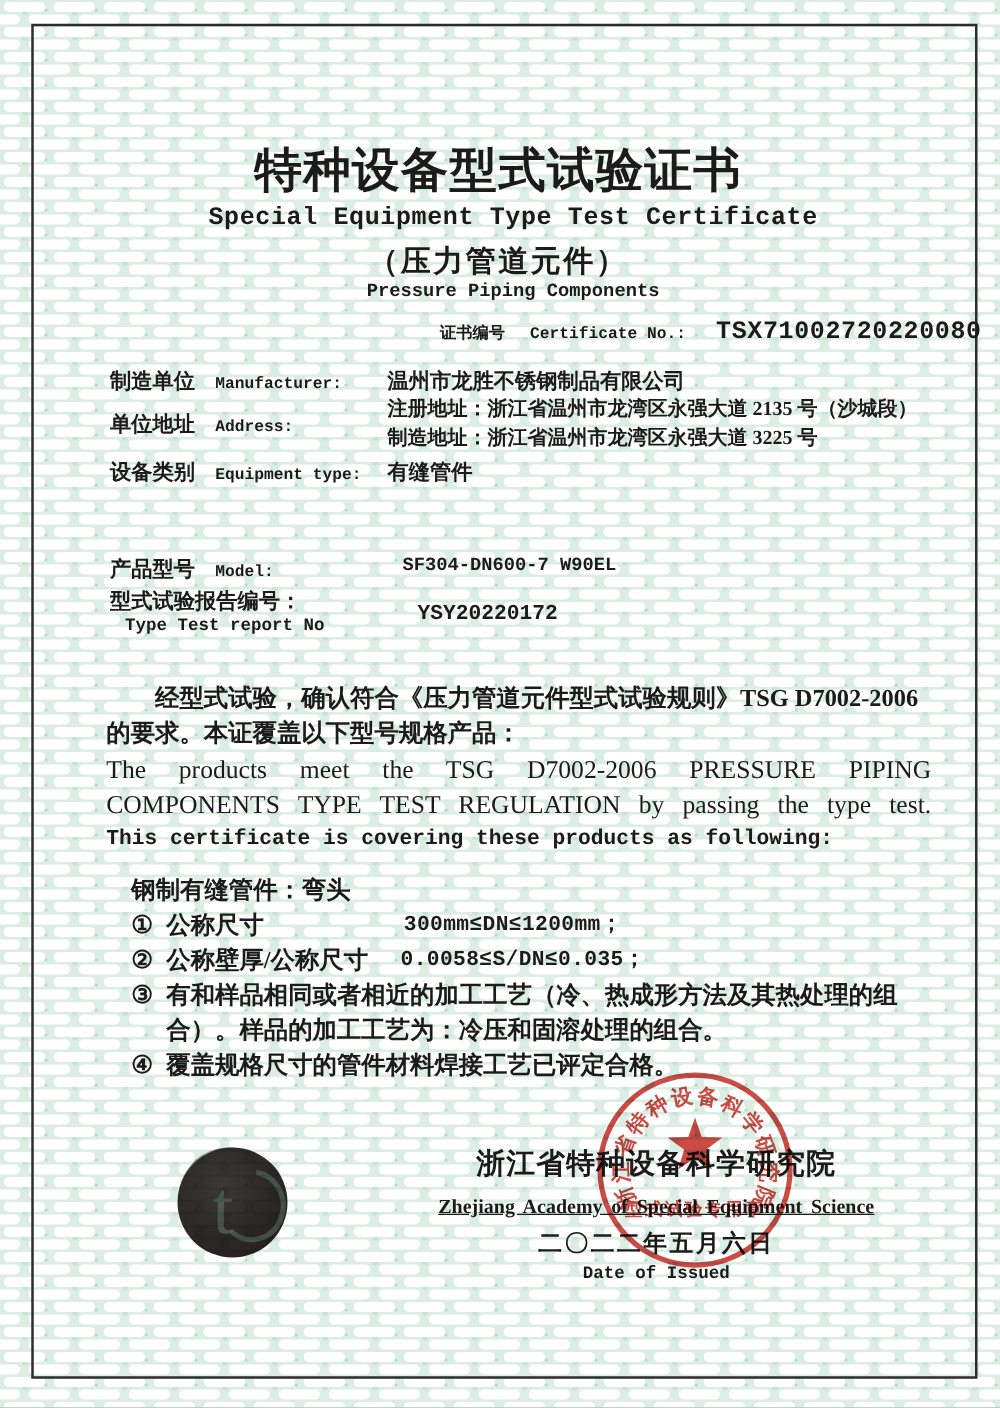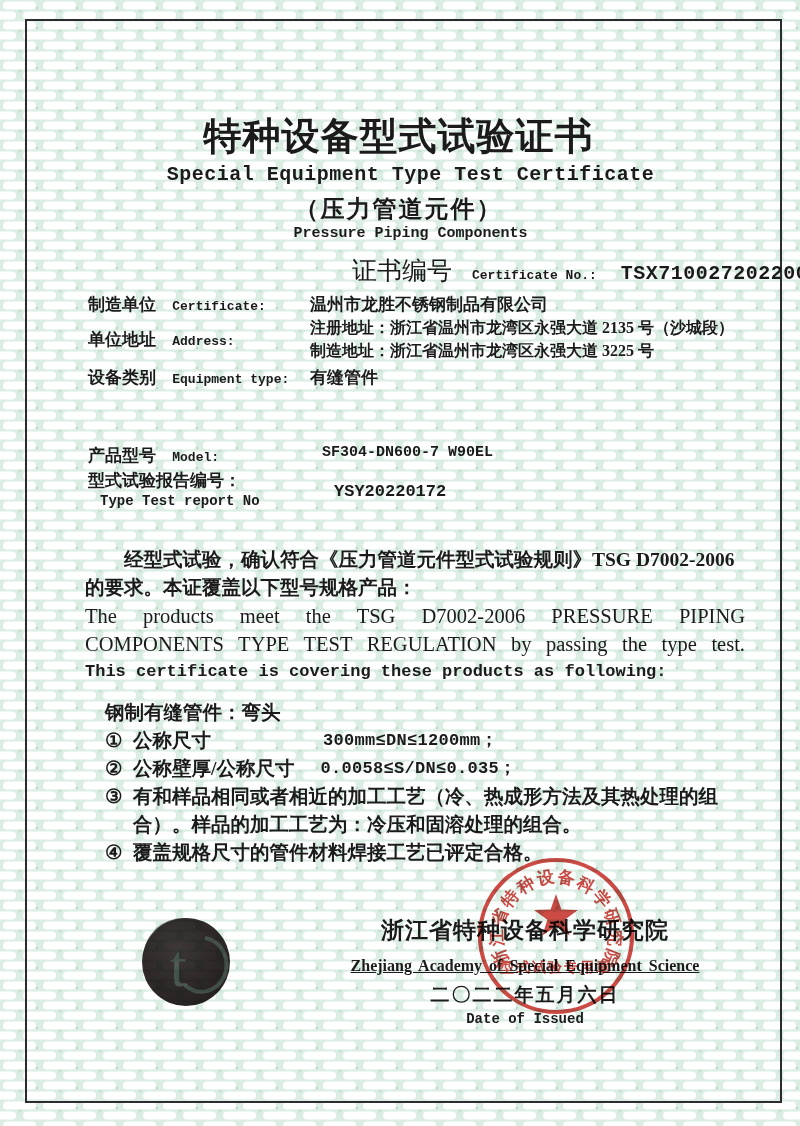--- a/index.html
+++ b/index.html
@@ -8,21 +8,21 @@
   #bg,#overlay{position:absolute;left:0;top:0;}
   #overlay{pointer-events:none;mix-blend-mode:multiply;}
   .abs{position:absolute;}
   .center{left:0;width:797px;text-align:center;}
   .mono{font-family:"Liberation Mono",monospace;padding-left:12px;}
   .title-cn{top:111px;font-size:38px;font-weight:bold;letter-spacing:1px;}
   .title-en{top:163px;font-size:20px;font-weight:600;letter-spacing:.5px;}
   .sub-cn{top:193px;font-size:24px;font-weight:600;letter-spacing:2px;}
   .sub-en{top:225px;font-size:15px;font-weight:600;}
   .certline{top:254px;left:352px;display:flex;align-items:baseline;white-space:nowrap;}
-  .certline .cn{font-size:25px;font-weight:400;}
+  .certline .cn{font-size:13px;font-weight:700;}
   .certline .en{font-size:13px;margin:0 12px 0 8px;font-weight:600;}
   .certline .no{font-size:20px;font-weight:600;letter-spacing:.5px;}
   .row{left:88px;display:flex;white-space:nowrap;}
   .lbl{width:222px;flex:0 0 auto;font-weight:600;font-size:17px;}
   .lbl .en{font-size:13px;font-weight:600;}
   .val{font-size:17px;font-weight:600;}
   .val.mono{font-size:15px;}
   .addr{font-size:16px;line-height:23px;font-weight:600;}
   .lbl2l{line-height:21px;}
   .statement{left:85px;top:546px;width:660px;}
@@ -85,21 +85,21 @@
   <div class="abs center sub-cn">（压力管道元件）</div>
   <div class="abs center sub-en mono">Pressure Piping Components</div>
 
   <div class="abs certline">
     <span class="cn">证书编号</span>
     <span class="en mono">Certificate No.:</span>
     <span class="no mono">TSX71002720220080</span>
   </div>
 
   <div class="abs row" style="top:293px;">
-    <div class="lbl"><span>制造单位</span> <span class="en mono">Certificate:</span></div>
+    <div class="lbl"><span>制造单位</span> <span class="en mono">Manufacturer:</span></div>
     <div class="val">温州市龙胜不锈钢制品有限公司</div>
   </div>
 
   <div class="abs row" style="top:316px;align-items:center;">
     <div class="lbl"><span>单位地址</span> <span class="en mono">Address:</span></div>
     <div>
       <div class="addr">注册地址：浙江省温州市龙湾区永强大道 2135 号（沙城段）</div>
       <div class="addr">制造地址：浙江省温州市龙湾区永强大道 3225 号</div>
     </div>
   </div>

